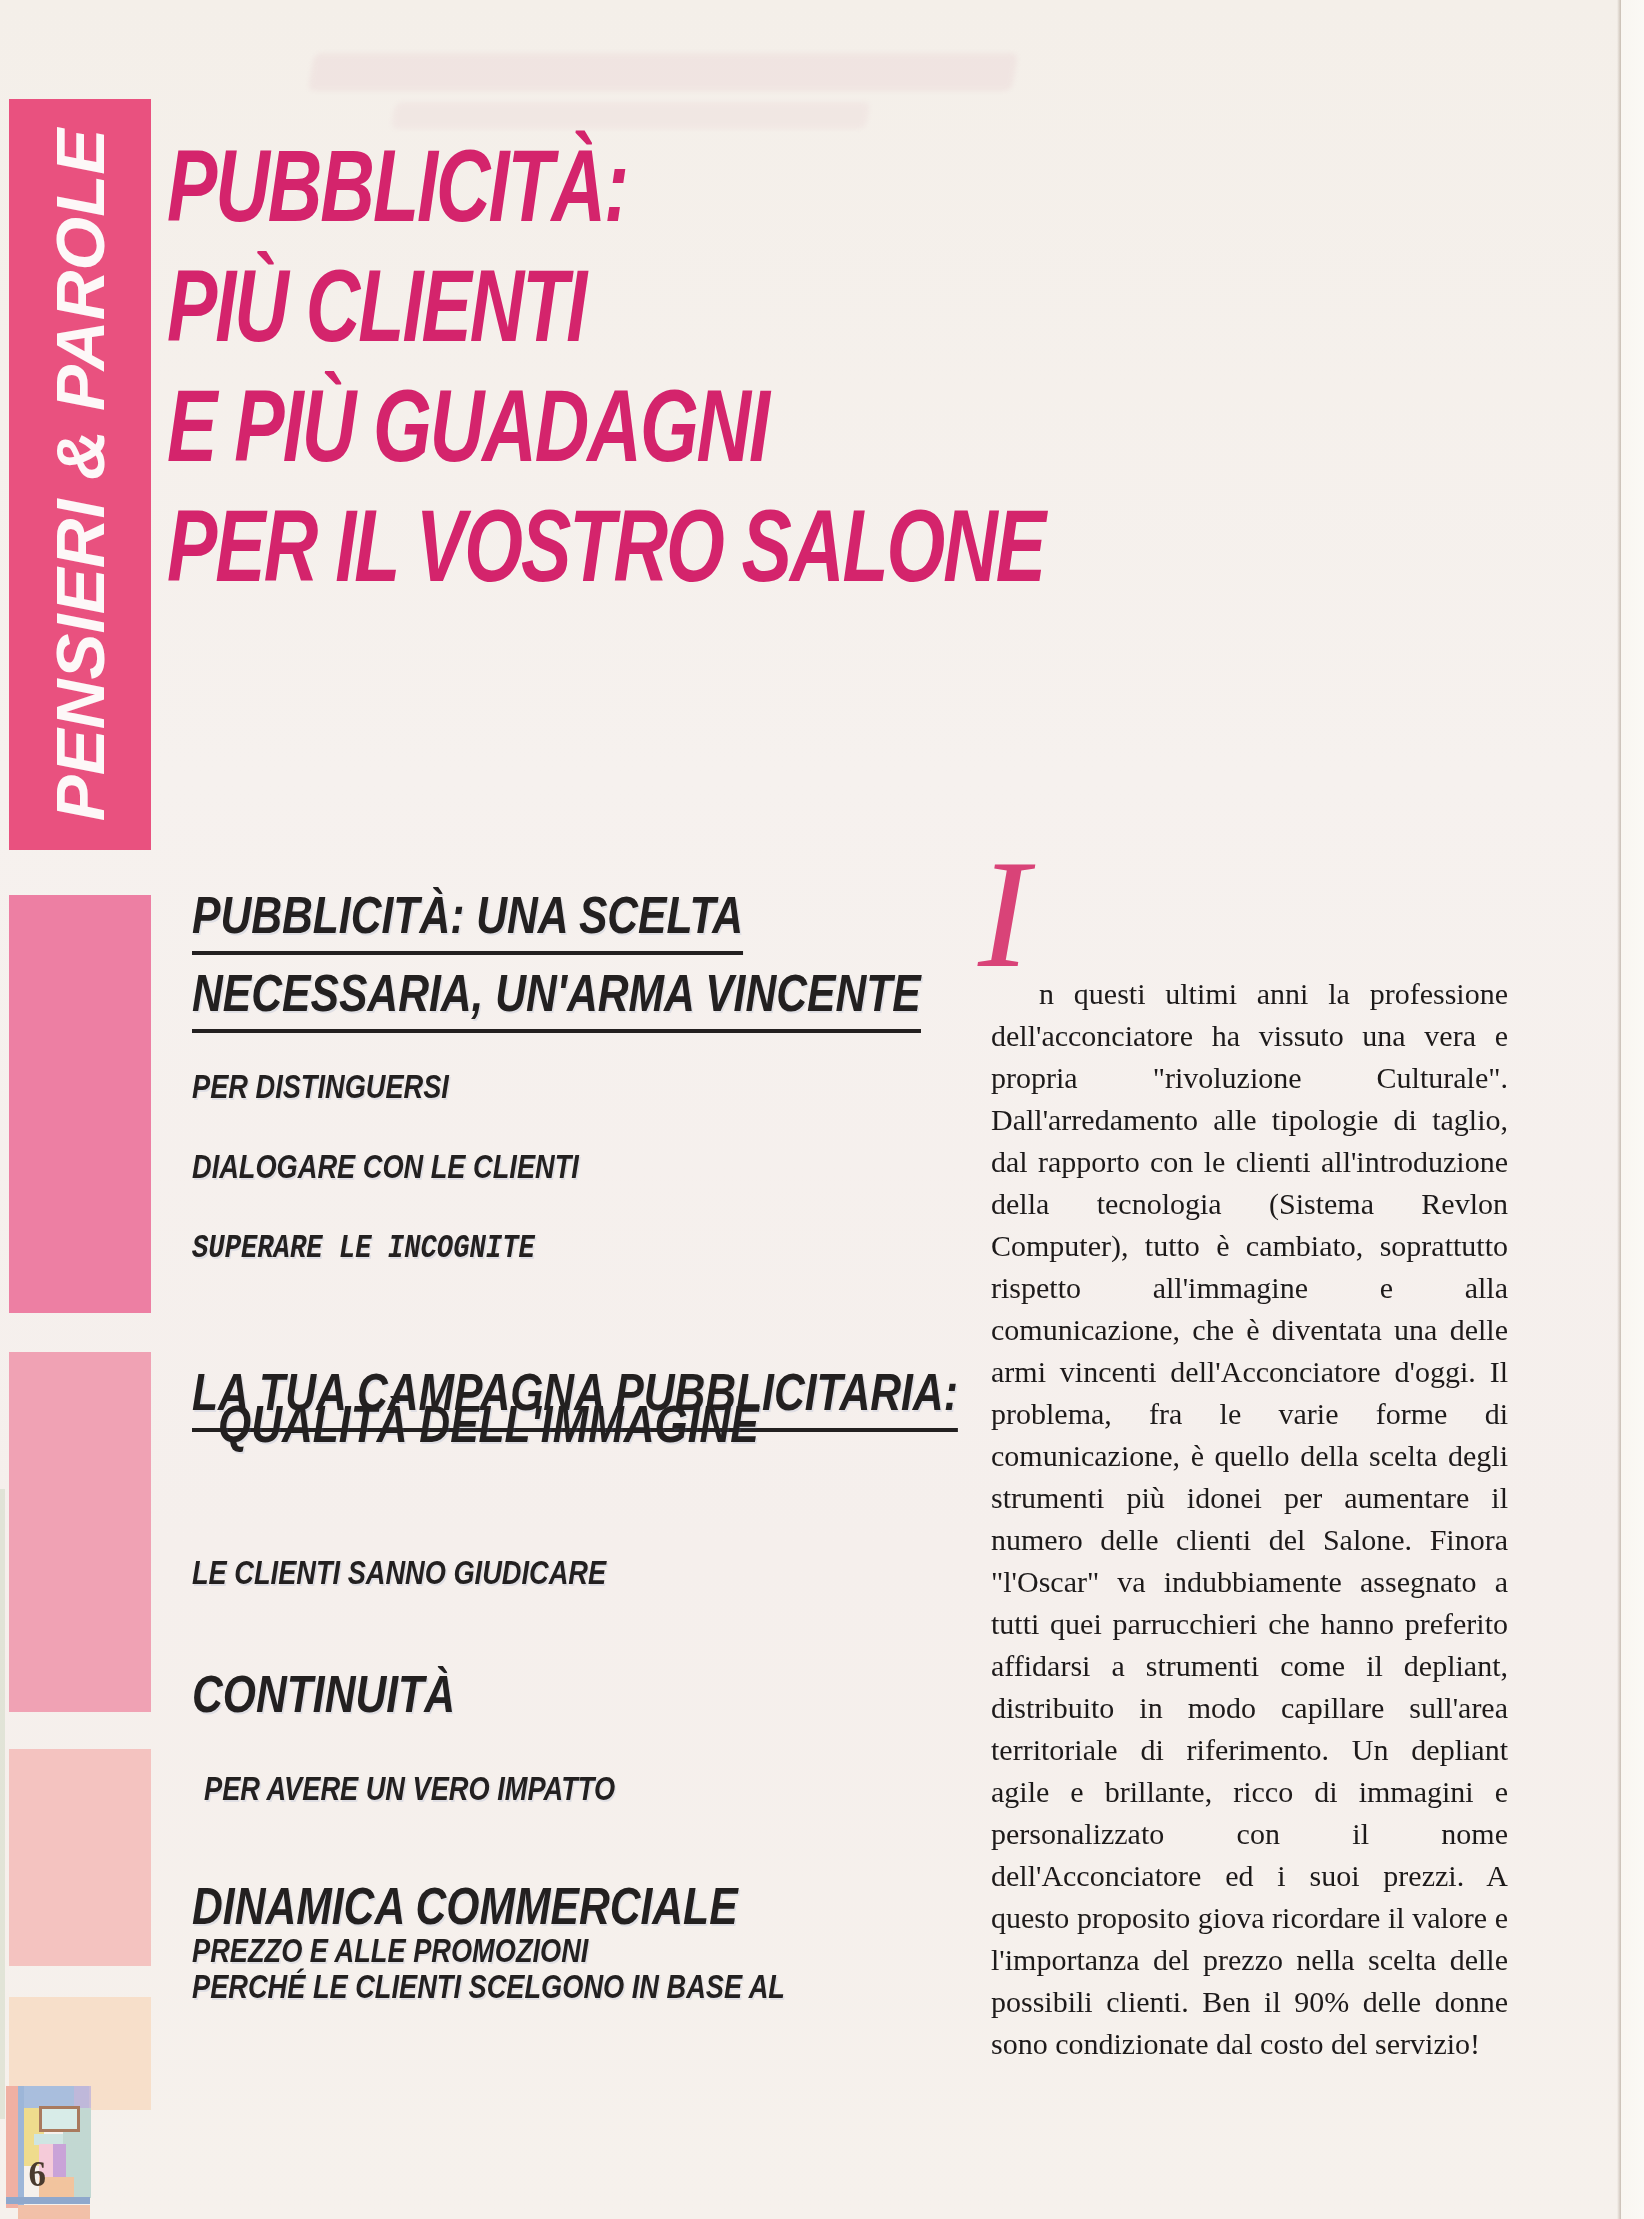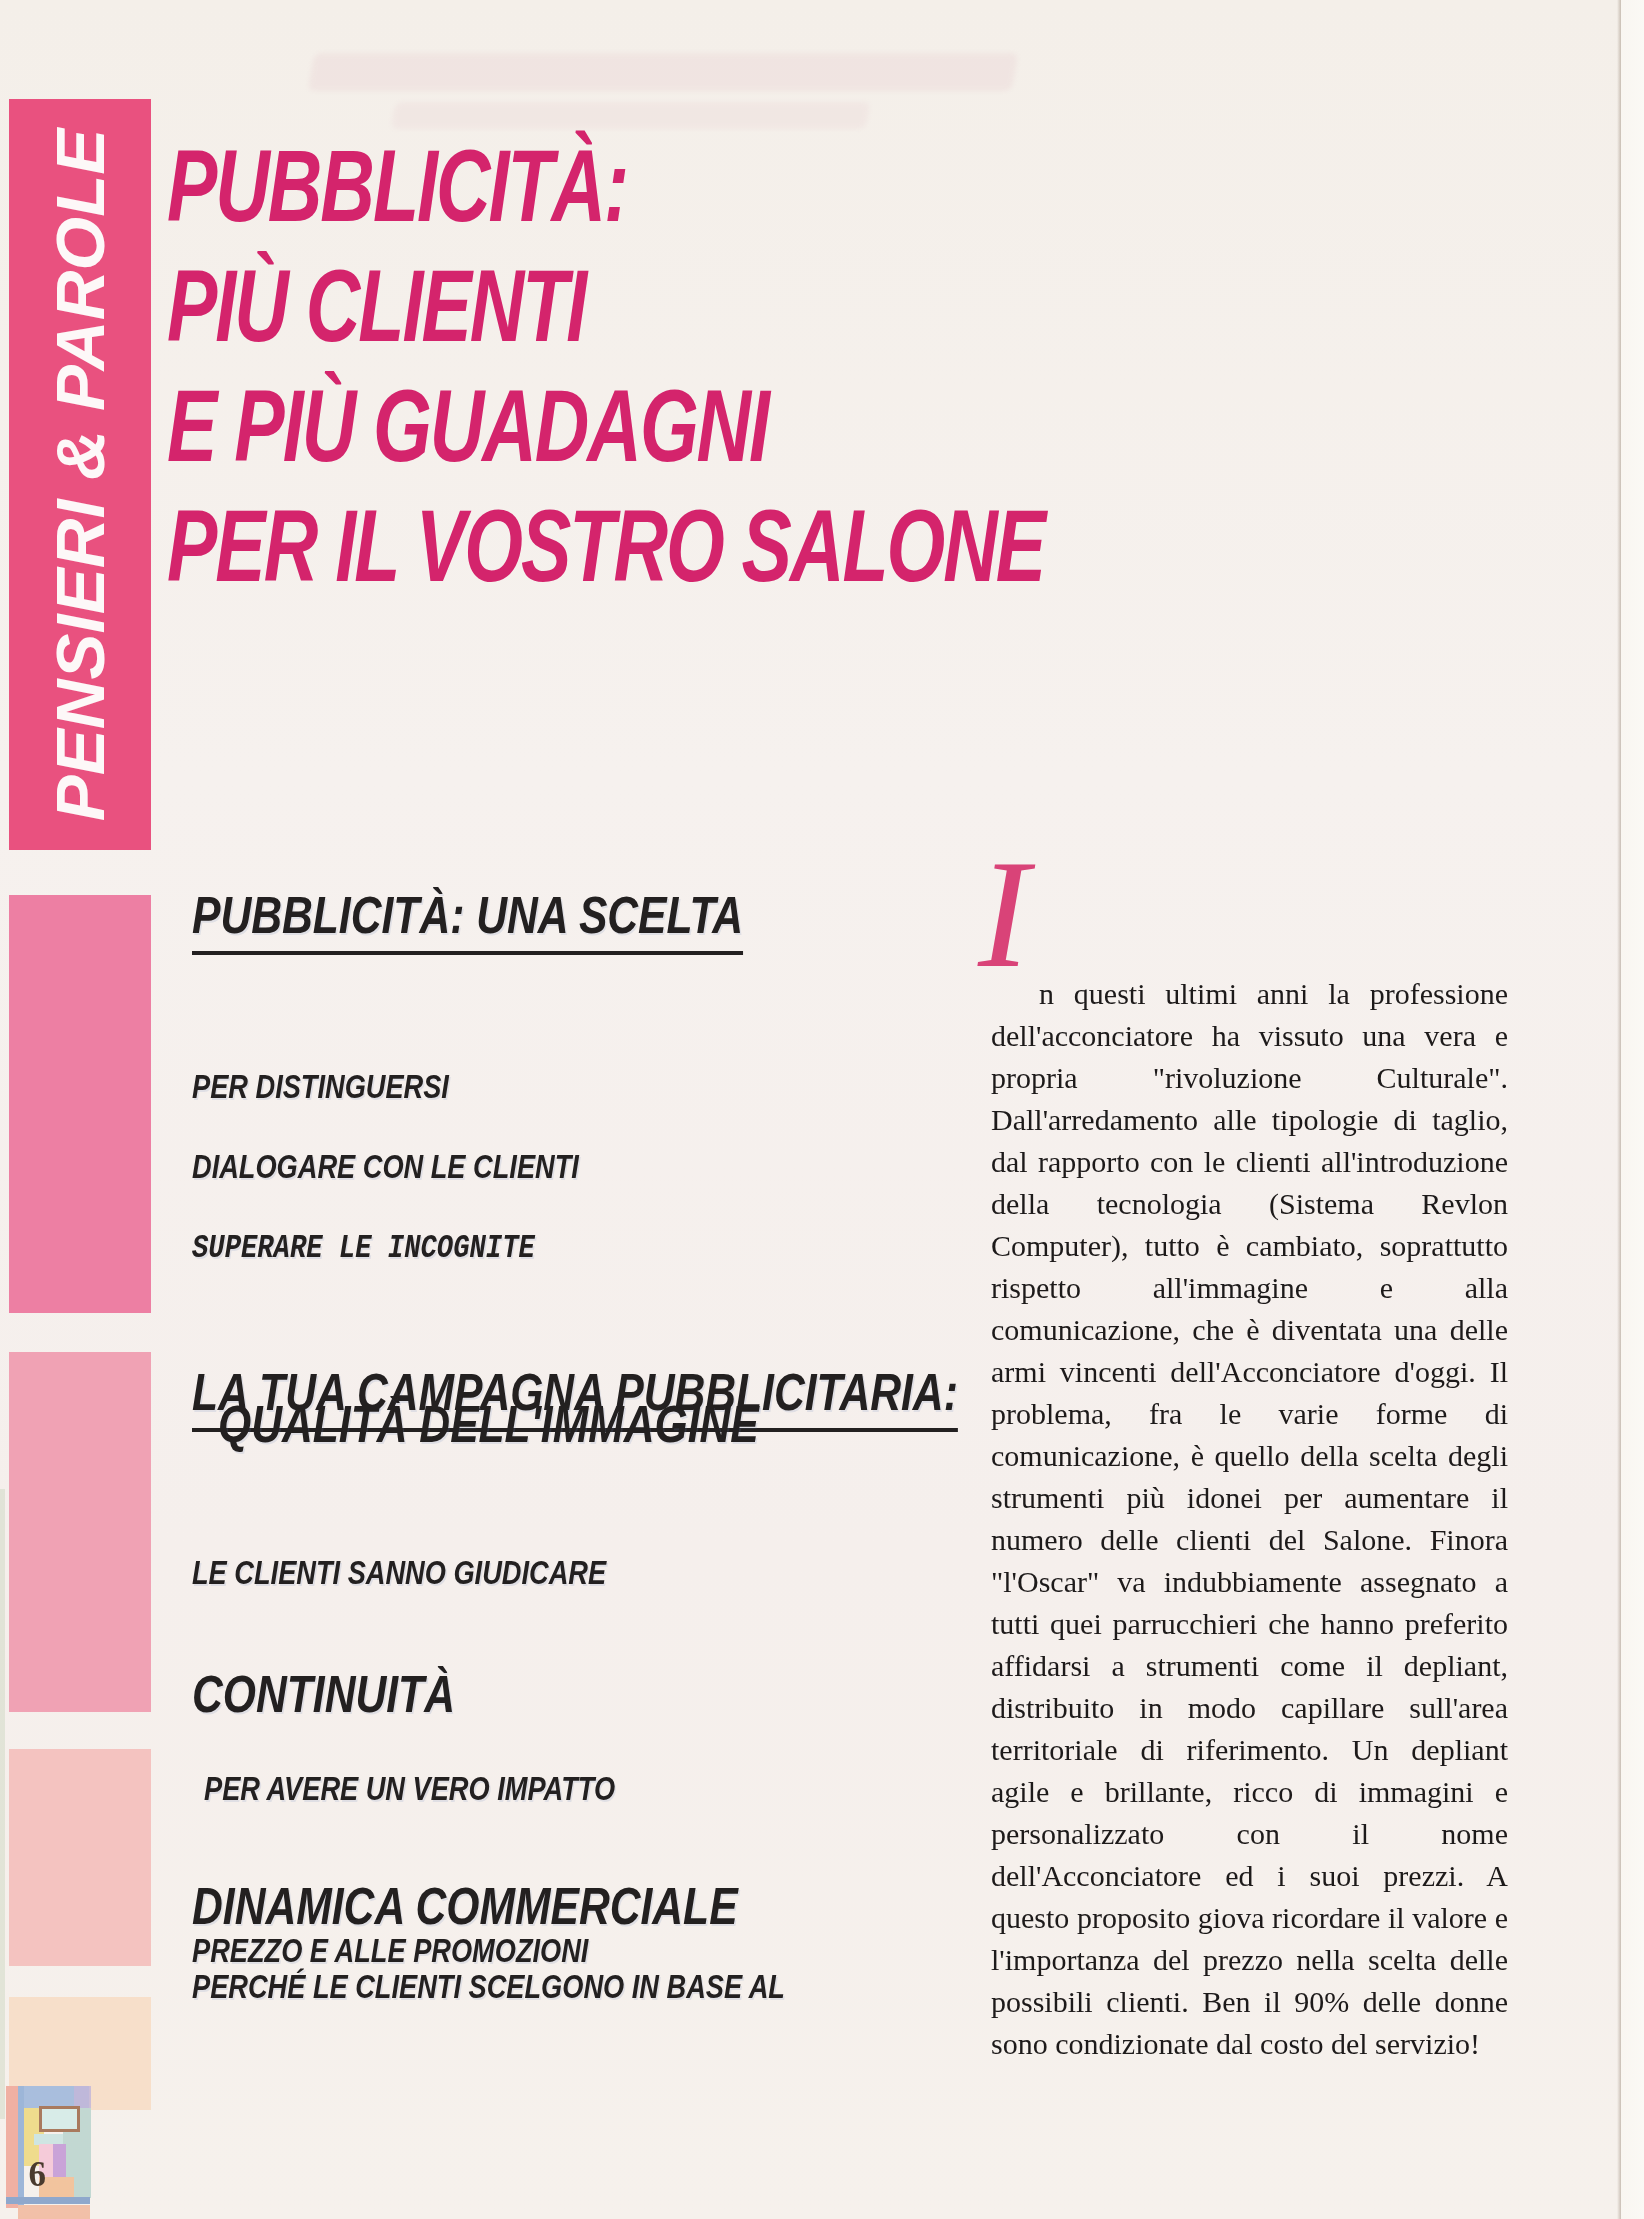--- a/index.html
+++ b/index.html
@@ -112,20 +112,22 @@
 
   <div class="title">
     <span class="t-line">PUBBLICITÀ:</span>
     <span class="t-line">PIÙ CLIENTI</span>
     <span class="t-line">E PIÙ GUADAGNI</span>
     <span class="t-line">PER IL VOSTRO SALONE</span>
   </div>
 
   <div class="lh uline h-s1a">
     <span>PUBBLICITÀ: UNA SCELTA</span></div>
+  <div class="lh uline h-s1b">
+    <span>NECESSARIA, UN'ARMA VINCENTE</span></div>
   <div class="li i-s1a">
     <span>PER DISTINGUERSI</span></div>
   <div class="li i-s1b">
     <span>DIALOGARE CON LE CLIENTI</span></div>
   <div class="li i-s1c">
     <span>SUPERARE LE INCOGNITE</span></div>
 
   <div class="lh uline h-s2">
     <span>LA TUA CAMPAGNA PUBBLICITARIA:</span></div>
   <div class="lh h-s2sub">

